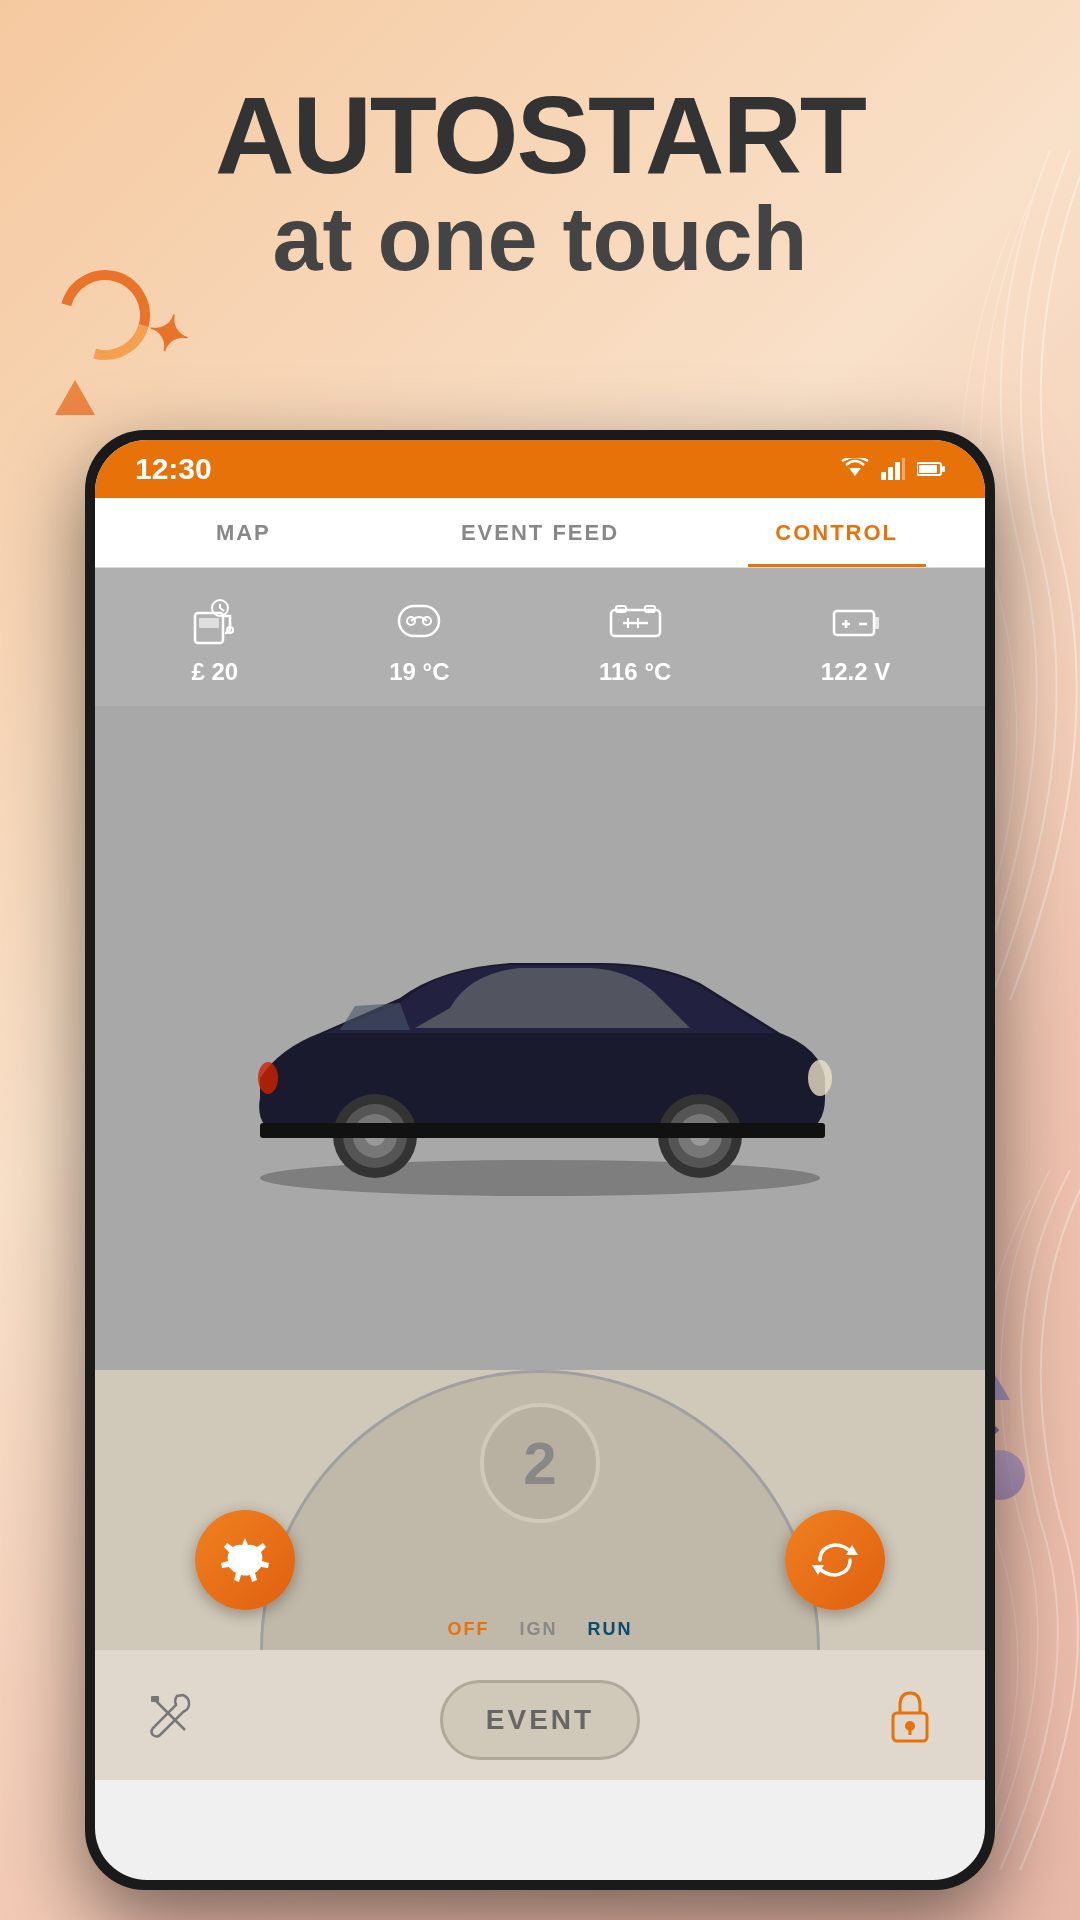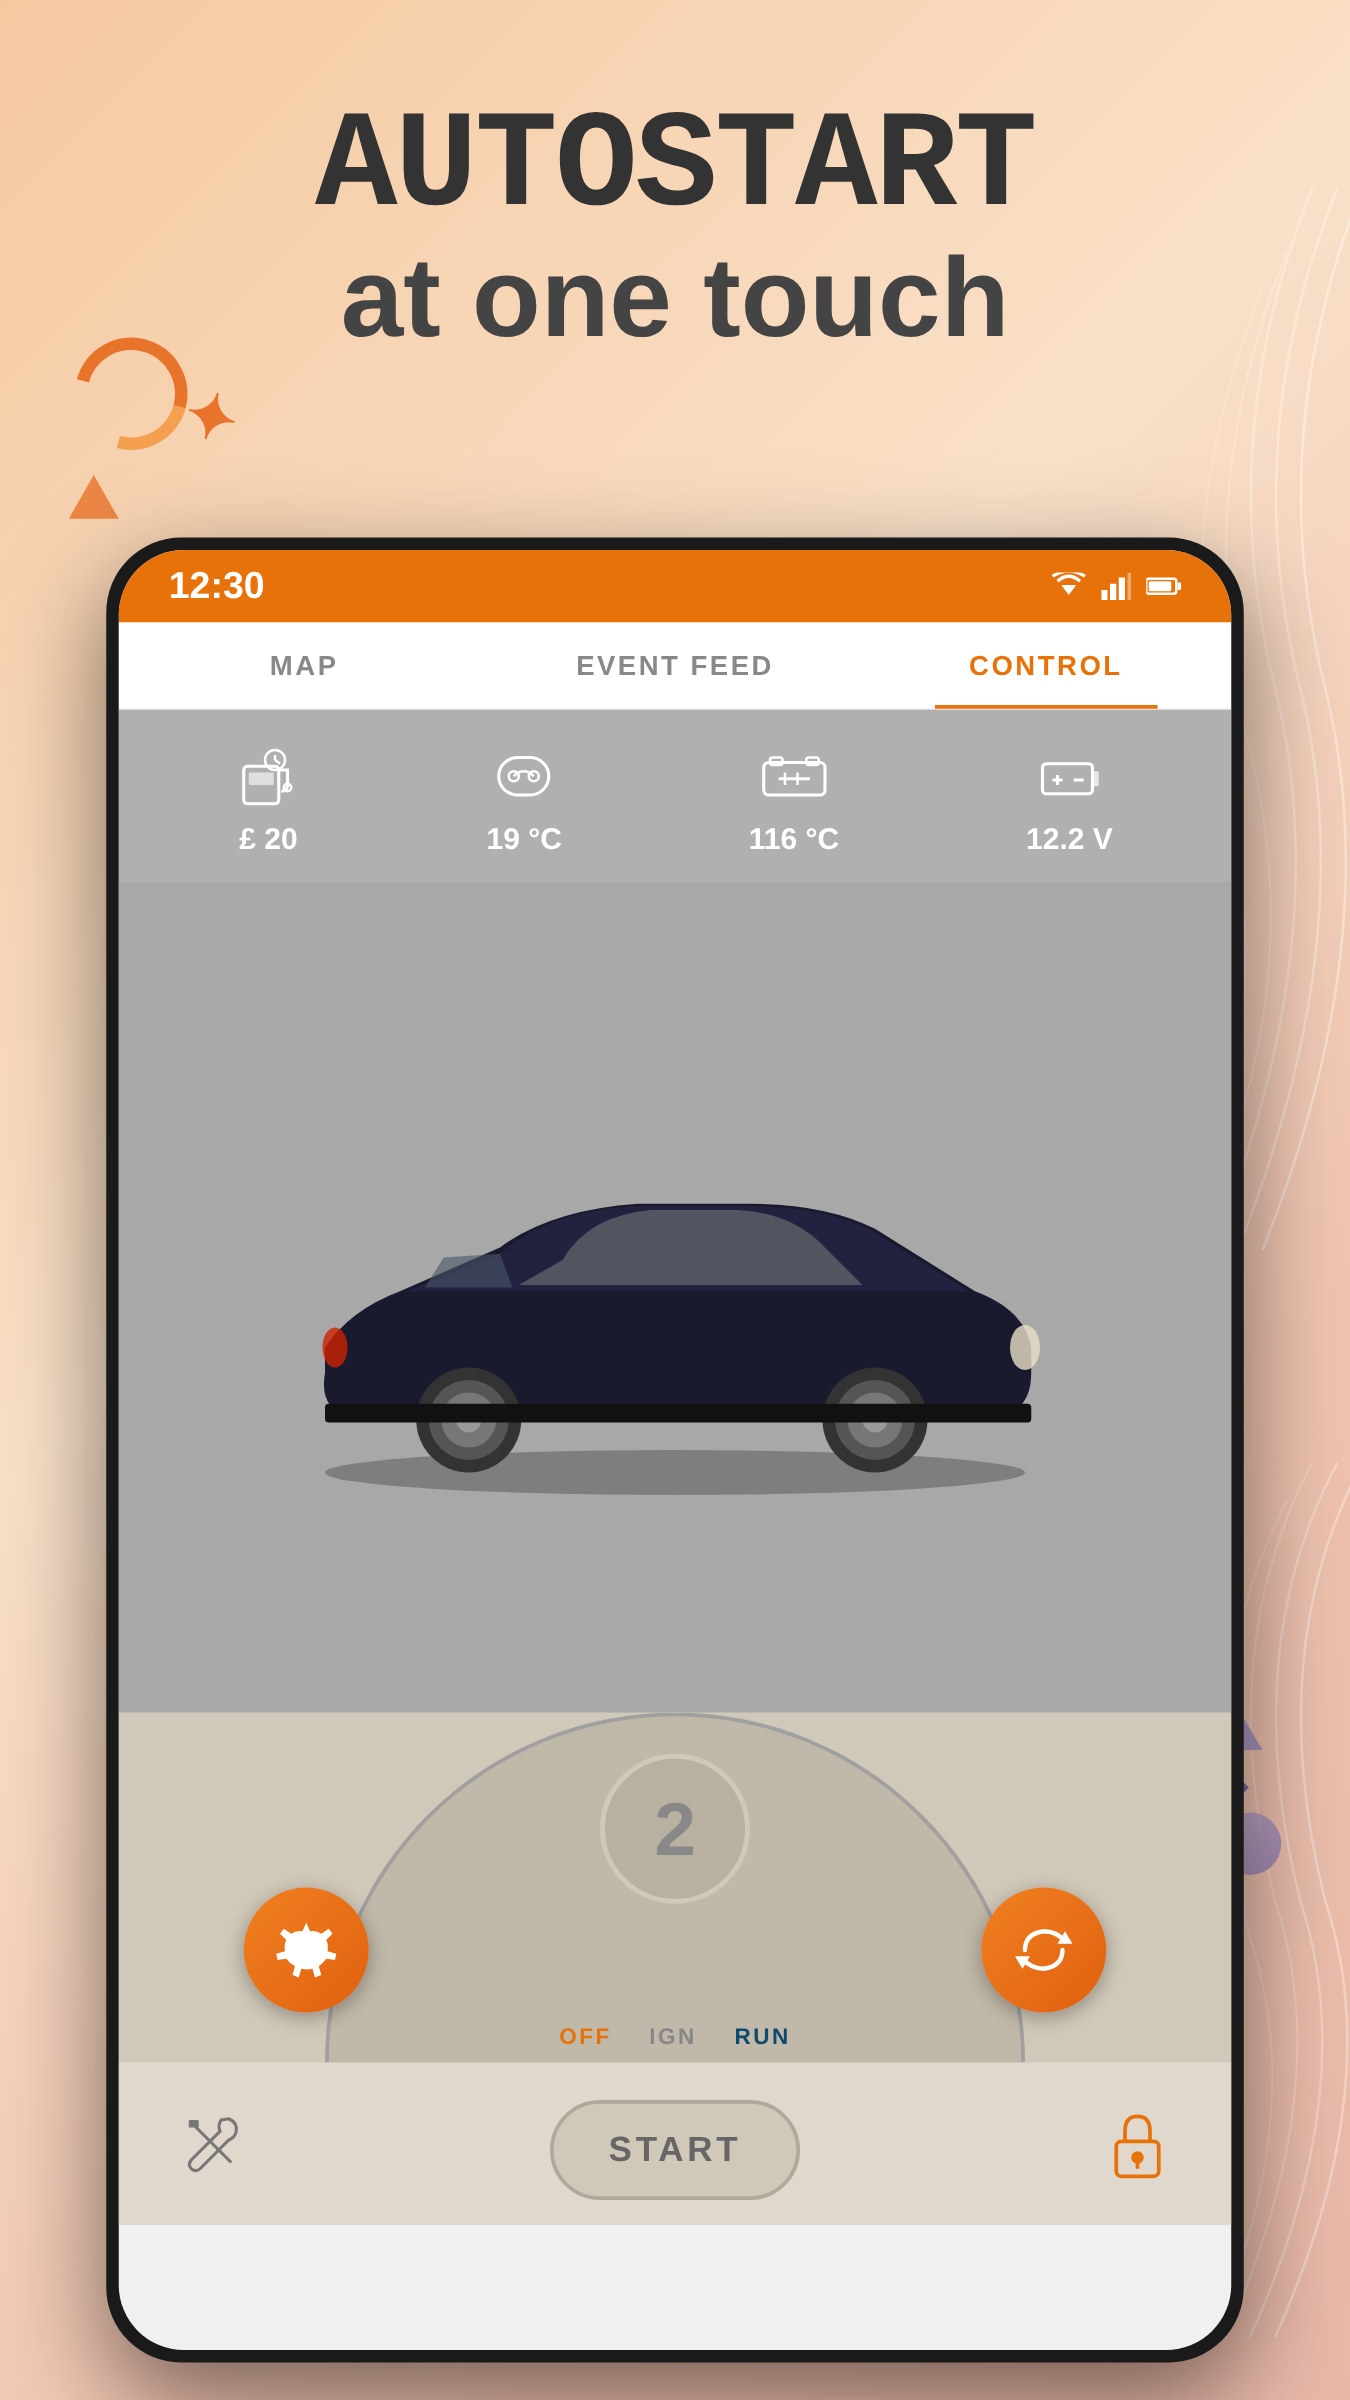--- a/index.html
+++ b/index.html
@@ -78,21 +78,20 @@
       right: 0;
       text-align: center;
       padding: 0 80px;
     }
     .headline-main {
       font-size: 110px;
       font-weight: 900;
       color: #333333;
       line-height: 1;
       letter-spacing: -2px;
-      font-family: Liberation Mono, monospace;
     }
     .headline-sub {
       font-size: 90px;
       font-weight: 700;
       color: #444444;
       line-height: 1.1;
     }
 
     
     .phone-wrapper {
@@ -581,21 +580,21 @@
             <div class="toolbar-btn">
               <svg width="50" height="50" viewBox="0 0 50 50" fill="#777">
 
                 <path d="M38,5 Q45,8 44,15 Q43,20 38,22 L15,45 Q12,48 8,45 Q5,42 8,38 L31,15 Q29,10 32,6Z" fill="none" stroke="#777" stroke-width="2.5"></path>
 
                 <line x1="10" y1="10" x2="40" y2="40" stroke="#777" stroke-width="2.5"></line>
                 <rect x="6" y="6" width="8" height="6" rx="1" fill="#777"></rect>
               </svg>
             </div>
 
-            <div class="start-button">START</div>
+            <div class="start-button">EVENT</div>
 
             <div class="toolbar-btn lock-icon-btn">
               <svg width="50" height="55" viewBox="0 0 50 55" fill="none">
                 <rect x="8" y="25" width="34" height="28" rx="4" fill="none" stroke="#e8720a" stroke-width="3"></rect>
                 <path d="M15,25 L15,17 Q15,5 25,5 Q35,5 35,17 L35,25" fill="none" stroke="#e8720a" stroke-width="3"></path>
                 <circle cx="25" cy="38" r="5" fill="#e8720a"></circle>
                 <line x1="25" y1="42" x2="25" y2="47" stroke="#e8720a" stroke-width="3"></line>
               </svg>
             </div>
           </div>

